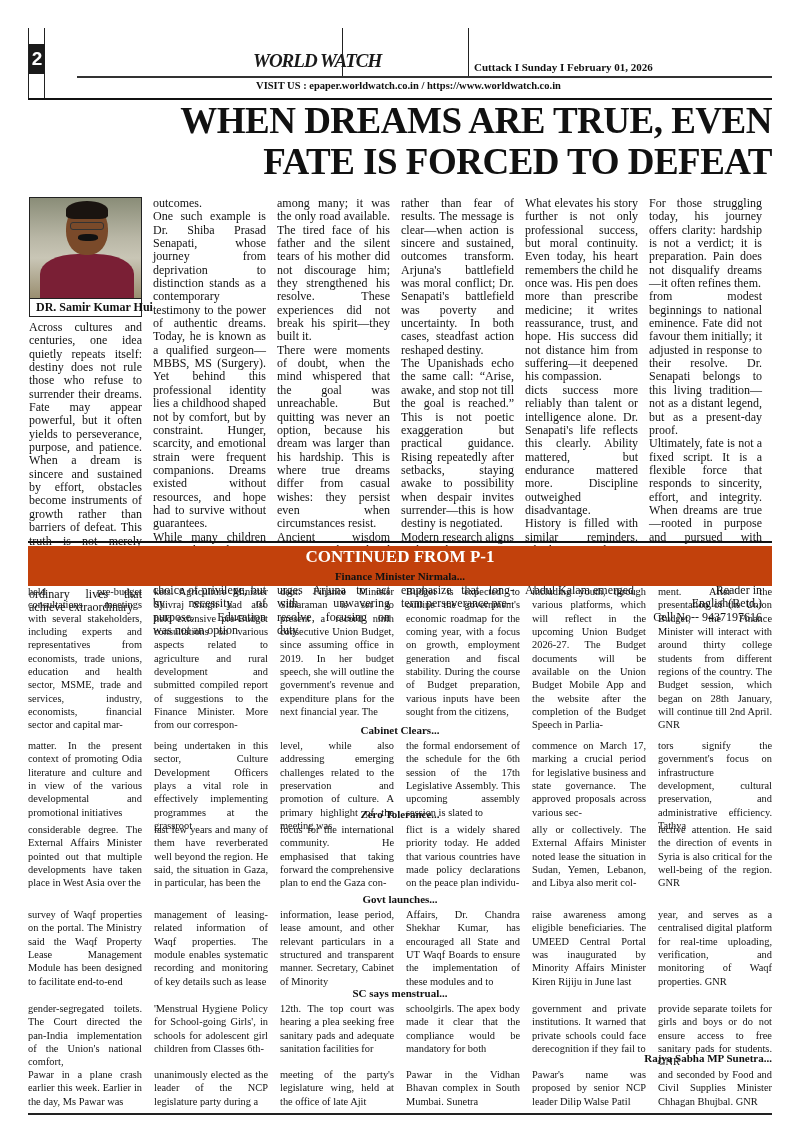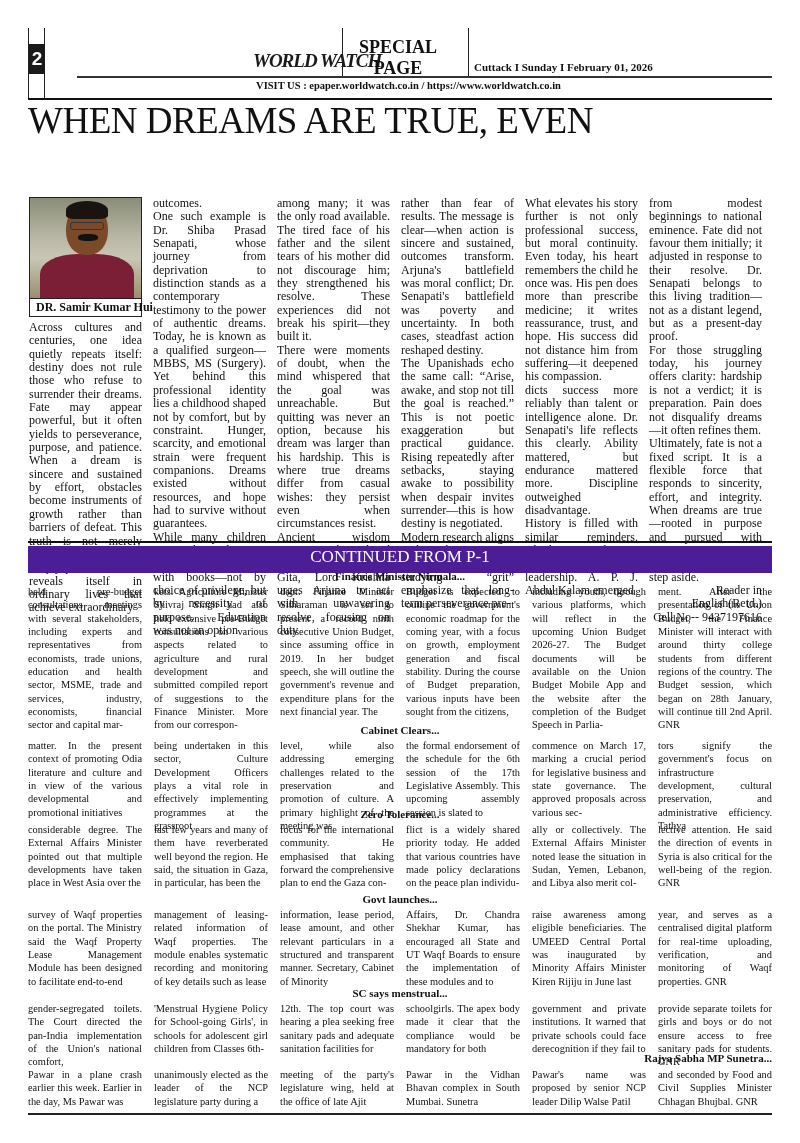--- a/index.html
+++ b/index.html
@@ -17,70 +17,67 @@
           font-style: italic; }
   .logo-sep { position: absolute; left: 314px; top: 0; width: 1px; height: 48px; background: #222; }
   .special { position: absolute; left: 320px; top: 9px; width: 100px; text-align: center; font-weight: bold; font-size: 18px; line-height: 21px; }
   .date-sep { position: absolute; left: 440px; top: 0; width: 1px; height: 48px; background: #222; }
   .dateline { position: absolute; left: 446px; top: 33px; font-size: 11px; font-weight: bold; white-space: nowrap; }
   .mh-hrule { position: absolute; left: 49px; top: 48px; width: 695px; height: 2px; background: #333; }
   .visit { position: absolute; left: 17px; top: 52px; width: 727px; text-align: center; font-size: 10.5px; font-weight: bold; }
   .mh-bottom { position: absolute; left: 0; top: 70px; width: 744px; height: 2px; background: #111; }
 
   
-  .headline { position: absolute; left: 28px; top: 100px; width: 744px; text-align: left;
-              font-family: "Liberation Serif", serif; font-weight: normal; font-size: 37px; line-height: 41px; letter-spacing: -0.5px; }
+  .headline { position: absolute; left: 28px; top: 100px; width: 744px; text-align: right;
+              font-family: "Liberation Serif", serif; font-weight: bold; font-size: 37px; line-height: 41px; letter-spacing: -0.5px; }
 
   
   .feature { position: absolute; left: 28px; top: 196px; width: 744px; height: 346px; }
   .photo { position: absolute; left: 1px; top: 1px; width: 113px; height: 102px; border: 1px solid #222; overflow: hidden;
            background: linear-gradient(180deg, #8a8d78 0%, #b9b7a6 40%, #c9c6b6 60%, #9a8e70 100%); }
   .photo .head { position: absolute; left: 36px; top: 5px; width: 42px; height: 52px; border-radius: 50% 50% 45% 45%; background: #7a4a2a; }
   .photo .hair { position: absolute; left: 36px; top: 3px; width: 42px; height: 18px; border-radius: 50% 50% 20% 20%; background: #1a1410; }
   .photo .mustache { position: absolute; left: 48px; top: 36px; width: 20px; height: 7px; border-radius: 40%; background: #111; }
   .photo .glasses { position: absolute; left: 40px; top: 24px; width: 34px; height: 8px; border: 1px solid #333; border-radius: 3px; }
   .photo .shirt { position: absolute; left: 10px; top: 56px; width: 94px; height: 50px; border-radius: 40% 40% 0 0; background: #7a1f35; }
   .caption { position: absolute; left: 1px; top: 103px; width: 113px; height: 18px; border: 1px solid #222; border-top: none;
              font-weight: bold; font-size: 12px; text-align: center; line-height: 17px; white-space: nowrap; padding-left: 6px; }
   .fcol { position: absolute; font-size: 12px; line-height: 13.35px; text-align: justify; }
   .fcol p { text-indent: 0; }
   .byline { text-align: right; }
   .feature-rule { position: absolute; left: 28px; top: 541px; width: 744px; height: 2px; background: #111; }
 
   
-  .banner { position: absolute; left: 28px; top: 546px; width: 744px; height: 27px; background: #4c1d95; color: #fff;
-            text-align: center; font-weight: normal; font-size: 17px; line-height: 22px; }
+  .banner { position: absolute; left: 28px; top: 546px; width: 744px; height: 40px; background: #c2410c; color: #fff;
+            text-align: center; font-weight: bold; font-size: 17px; line-height: 22px; }
 
   
   .story-head { position: absolute; left: 28px; width: 744px; text-align: center; font-weight: bold; font-size: 11px; }
   .scol { position: absolute; font-size: 10.4px; line-height: 13.35px; text-align: justify; width: 114px; }
   .bottom-rule { position: absolute; left: 28px; top: 1113px; width: 744px; height: 2px; background: #222; }
 </style>
 </head>
 <body>
 
 <div class="masthead">
   <div class="mh-leftrule"></div>
   <div class="mh-rule2"></div>
   <div class="page-num">2</div>
   <div class="logo">WORLD WATCH</div>
   <div class="logo-sep"></div>
-  <div class="special">
-    <div>SPECIAL</div>
-    <div>PAGE</div>
-  </div>
   <div class="date-sep"></div>
   <div class="dateline">Cuttack I Sunday I February 01,  2026</div>
   <div class="mh-hrule"></div>
   <div class="visit">VISIT US : epaper.worldwatch.co.in / https://www.worldwatch.co.in</div>
   <div class="mh-bottom"></div>
 </div>
 
 <div class="headline">
   <div>WHEN DREAMS ARE TRUE, EVEN</div>
+  <div>FATE IS FORCED TO DEFEAT</div>
 </div>
 
 <div class="feature">
   <div class="photo">
     <div class="shirt"></div>
     <div class="head"></div>
     <div class="hair"></div>
     <div class="glasses"></div>
     <div class="mustache"></div>
   </div>
@@ -103,22 +100,22 @@
     <p>rather than fear of results. The message is clear—when action is sincere and sustained, outcomes transform. Arjuna's battlefield was moral conflict; Dr. Senapati's battlefield was poverty and uncertainty. In both cases, steadfast action reshaped destiny.</p>
     <p>The Upanishads echo the same call: “Arise, awake, and stop not till the goal is reached.” This is not poetic exaggeration but practical guidance. Rising repeatedly after setbacks, staying awake to possibility when despair invites surrender—this is how destiny is negotiated.</p>
     <p>Modern research aligns with this ancient insight. Psychologists studying “grit” emphasize that long-term perseverance pre-</p>
   </div>
   <div class="fcol" style="left:497px; top:1px; width:113px;">
     <p>What elevates his story further is not only professional success, but moral continuity. Even today, his heart remembers the child he once was. His pen does more than prescribe medicine; it writes reassurance, trust, and hope. His success did not distance him from suffering—it deepened his compassion.</p>
     <p>dicts success more reliably than talent or intelligence alone. Dr. Senapati's life reflects this clearly. Ability mattered, but endurance mattered more. Discipline outweighed disadvantage.</p>
     <p>History is filled with similar reminders. Abraham Lincoln rose from poverty to leadership. A. P. J. Abdul Kalam emerged</p>
   </div>
   <div class="fcol" style="left:621px; top:1px; width:113px;">
+    <p>For those struggling today, his journey offers clarity: hardship is not a verdict; it is preparation. Pain does not disqualify dreams—it often refines them.</p>
     <p>from modest beginnings to national eminence. Fate did not favour them initially; it adjusted in response to their resolve. Dr. Senapati belongs to this living tradition—not as a distant legend, but as a present-day proof.</p>
-    <p>For those struggling today, his journey offers clarity: hardship is not a verdict; it is preparation. Pain does not disqualify dreams—it often refines them.</p>
     <p>Ultimately, fate is not a fixed script. It is a flexible force that responds to sincerity, effort, and integrity. When dreams are true—rooted in purpose and pursued with perseverance—even fate is compelled to step aside.</p>
     <p class="byline">Reader in English(Retd.)</p>
     <p class="byline">Cell No-- 9437197616</p>
   </div>
 </div>
 <div class="feature-rule"></div>
 
 <div class="banner">CONTINUED FROM P-1</div>
 
 <div class="story-head" style="top:570px;">Finance Minister Nirmala...</div>

